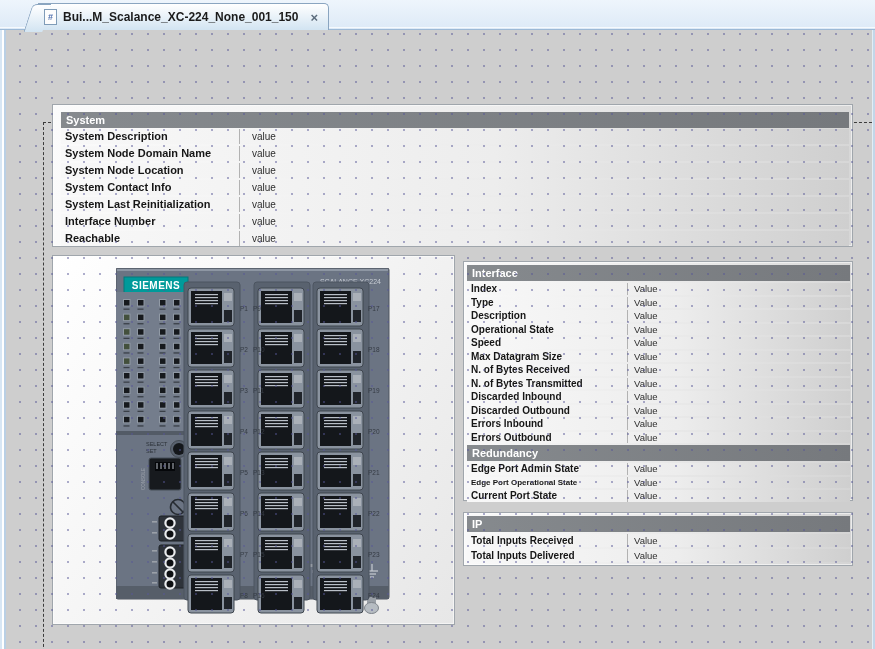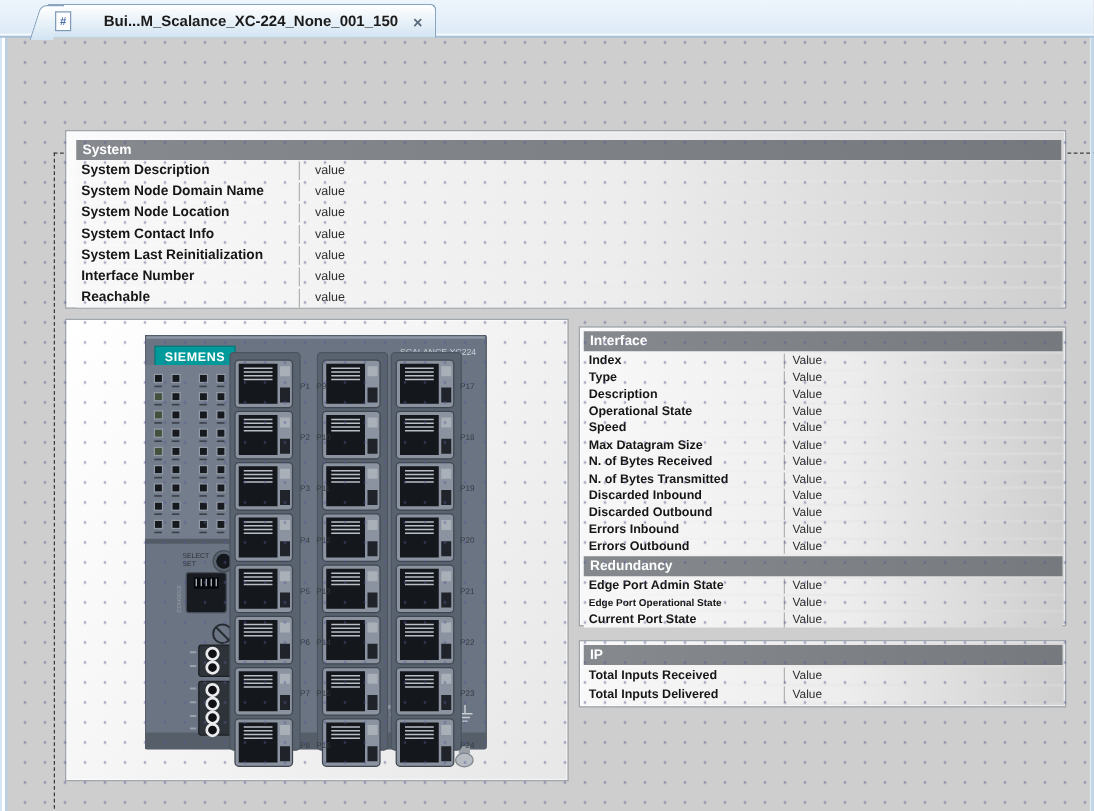--- a/index.html
+++ b/index.html
@@ -14,21 +14,21 @@
     display:flex; align-items:center; gap:6px; padding:0 10px 0 6px;
     background:linear-gradient(#ffffff,#d2e4f2);
     border:1px solid #8aa5c0; border-bottom:none; border-left:none;
     border-radius:0 5px 0 0; z-index:2;}
   .tab::before{content:'';position:absolute;left:-10px;top:0;width:18px;height:27px;
     background:linear-gradient(#ffffff,#d2e4f2);
     border-left:1px solid #8aa5c0;border-top:1px solid #8aa5c0;border-radius:5px 0 0 0;
     transform:skewX(-18deg);z-index:-1;}
   .tab-icon{width:13px;height:16px;background:#fdfdfd;border:1px solid #7f9cb8;
     font-size:9px;font-weight:bold;color:#4d6fae;display:flex;align-items:center;justify-content:center;}
-  .tab-label{font-size:12px;font-weight:bold;color:#1b1b1b;white-space:nowrap;margin-left:20px;}
+  .tab-label{font-size:12px;font-weight:bold;color:#1b1b1b;white-space:nowrap;}
   .tab-close{font-size:13px;font-weight:bold;color:#5c6c7c;margin-left:6px;cursor:pointer;}
 
   
   .left-edge{position:absolute;left:0;top:30px;width:6px;height:619px;z-index:15;
     background:linear-gradient(90deg,#d7e6f4 0 2px,#ffffff 2px 4px,#b9cfe4 4px 6px);}
   .right-edge{position:absolute;right:0;top:30px;width:3px;height:619px;z-index:15;
     background:linear-gradient(90deg,#e3edf6 0 1px,#c3d6e8 1px 3px);}
 
   
   .canvas{position:absolute;left:6px;top:30px;width:869px;height:619px;background:#cecece;}

